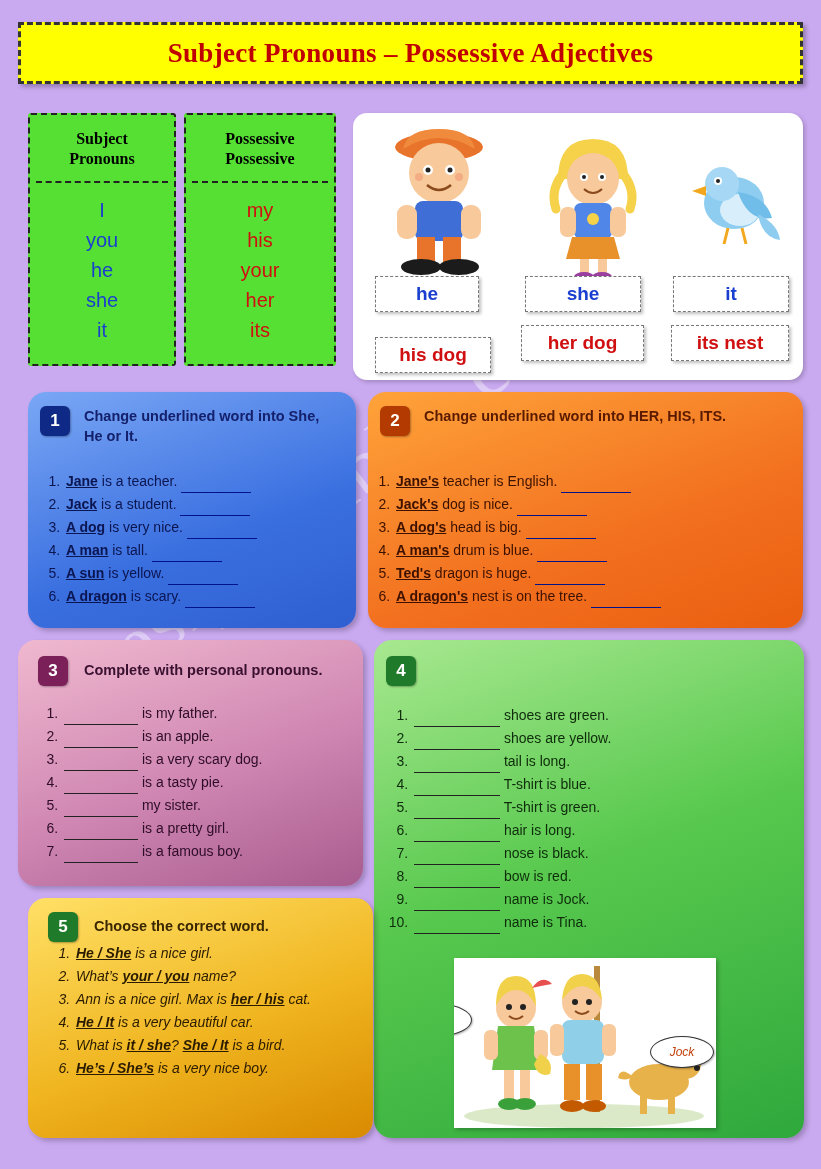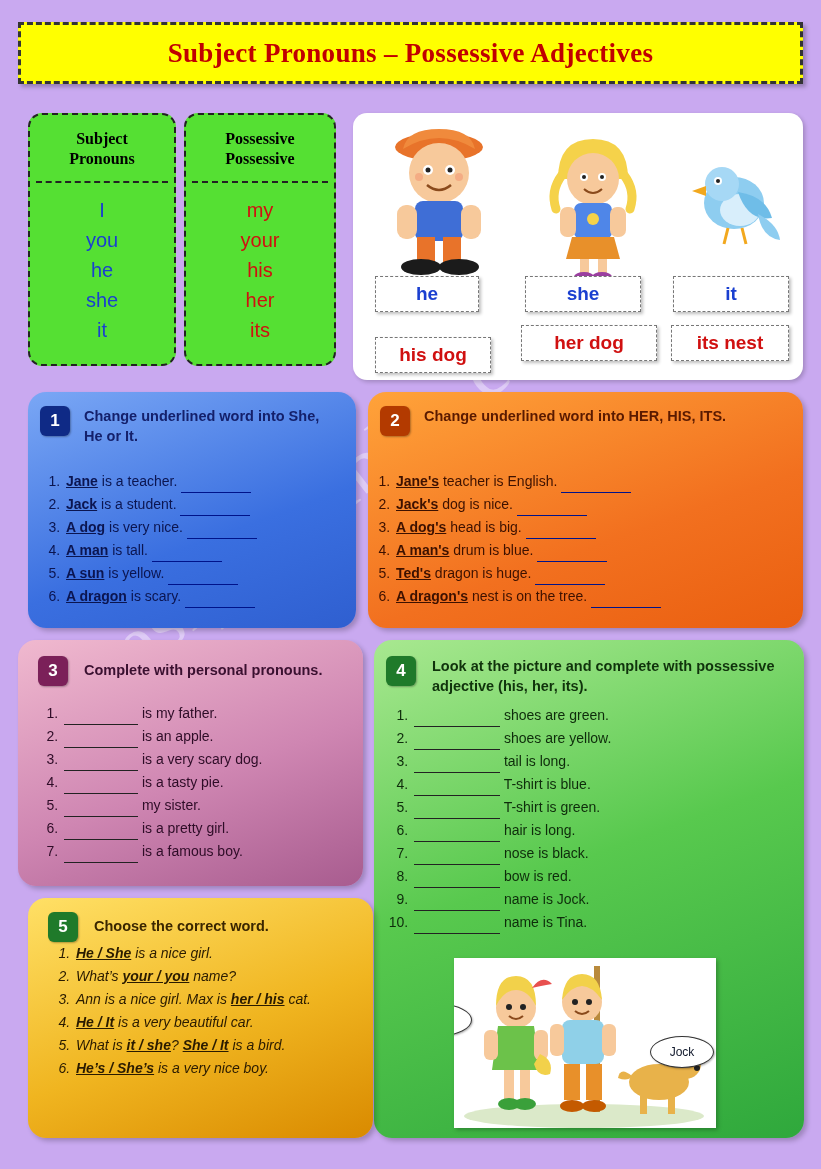--- a/index.html
+++ b/index.html
@@ -25,21 +25,21 @@
   .title-text {
     font-family:"Liberation Serif", serif;
     font-size:27px; font-weight:bold; color:#c00000;
     letter-spacing:0.3px;
   }
   
   .tbl {
     position:absolute;
     background:#55e033;
     border:2px dashed #222;
-    border-radius:14px;
+    border-radius:3px;
     box-sizing:border-box;
     text-align:center;
   }
   #tbl-subject { left:28px; top:113px; width:148px; height:253px; }
   #tbl-poss    { left:184px; top:113px; width:152px; height:253px; }
   .tbl-head {
     font-family:"Liberation Serif", serif;
     font-weight:bold; font-size:16px; color:#000;
     padding-top:14px; line-height:20px;
     border-bottom:2px dashed #222;
@@ -126,23 +126,24 @@
   #p5 ol.items { color:#2a1b00; }
 
   
   #p4-image {
     position:absolute; left:80px; top:318px; width:262px; height:170px;
     background:#ffffff; box-shadow:2px 2px 4px rgba(0,0,0,0.25);
     overflow:hidden;
   }
   .name-bubble {
     position:absolute; background:#fff; border:1px solid #333;
-    border-radius:50%; font-size:12px; color:#0f172a;
+    border-radius:50%; font-size:12px; color:#c2410c;
     display:flex; align-items:center; justify-content:center;
     box-shadow:1px 1px 2px rgba(0,0,0,0.3);
+    font-style:italic;
   }
   
   .wm {
     position:absolute; left:60px; top:430px;
     font-family:"Liberation Serif", serif;
     font-size:78px; color:rgba(255,255,255,0.40);
     transform:rotate(-38deg);
     white-space:nowrap;
     pointer-events:none;
     letter-spacing:2px;
@@ -175,22 +176,22 @@
     </div>
   </div>
 
   <div class="tbl" id="tbl-poss">
     <div class="tbl-head">
       <div>Possessive</div>
       <div>Possessive</div>
     </div>
     <div class="tbl-body">
       <div class="c-red">my</div>
+      <div class="c-red">his</div>
       <div class="c-red">your</div>
-      <div class="c-red">his</div>
       <div class="c-red">her</div>
       <div class="c-red">its</div>
     </div>
   </div>
 
   <div id="pic-panel">
 
     <svg class="fig" style="left:22px; top:12px;" width="130" height="155" viewBox="0 0 130 155">
       <ellipse cx="64" cy="22" rx="44" ry="14" fill="#e8732a"></ellipse>
       <path d="M28 24 q36 -22 72 0 q-4 -20 -36 -20 q-32 0 -36 20z" fill="#f08a3c"></path>
@@ -250,21 +251,21 @@
     <div class="wordbox" style="left:172px; top:163px; width:116px; height:36px;">
       <span class="c-blue">she</span>
     </div>
     <div class="wordbox" style="left:320px; top:163px; width:116px; height:36px;">
       <span class="c-blue">it</span>
     </div>
 
     <div class="wordbox" style="left:22px; top:224px; width:116px; height:36px;">
       <span class="c-red">his dog</span>
     </div>
-    <div class="wordbox" style="left:168px; top:212px; width:136px; height:36px;">
+    <div class="wordbox" style="left:168px; top:212px; width:123px; height:36px;">
       <span class="c-red">her dog</span>
     </div>
     <div class="wordbox" style="left:318px; top:212px; width:118px; height:36px;">
       <span class="c-red">its nest</span>
     </div>
   </div>
 
   <div class="panel" id="p1">
     <div class="num-badge" style="left:12px; top:14px; background:#0f2a86;">1</div>
     <div class="panel-title" style="left:56px; top:14px; width:250px;">Change underlined word into She, He or It.</div>
@@ -300,21 +301,20 @@
         <li><span class="blank-sm"></span> is a very scary dog.</li>
         <li><span class="blank-sm"></span> is a tasty pie.</li>
         <li><span class="blank-sm"></span> my sister.</li>
         <li><span class="blank-sm"></span> is a pretty girl.</li>
         <li><span class="blank-sm"></span> is a famous boy.</li>
       </ol>
   </div>
 
   <div class="panel" id="p4">
     <div class="num-badge" style="left:12px; top:16px; background:#1f7a2a;">4</div>
-    <div class="panel-title" style="left:58px; top:16px; width:350px;">Look at the picture and complete with possessive adjective (his, her, its).</div>
     <ol class="items" id="p4-items" style="left:16px; top:64px; width:400px;">
         <li><span class="blank-sm" style="width: 86px;"></span> shoes are green.</li>
         <li><span class="blank-sm" style="width: 86px;"></span> shoes are yellow.</li>
         <li><span class="blank-sm" style="width: 86px;"></span> tail is long.</li>
         <li><span class="blank-sm" style="width: 86px;"></span> T-shirt is blue.</li>
         <li><span class="blank-sm" style="width: 86px;"></span> T-shirt is green.</li>
         <li><span class="blank-sm" style="width: 86px;"></span> hair is long.</li>
         <li><span class="blank-sm" style="width: 86px;"></span> nose is black.</li>
         <li><span class="blank-sm" style="width: 86px;"></span> bow is red.</li>
         <li><span class="blank-sm" style="width: 86px;"></span> name is Jock.</li>

